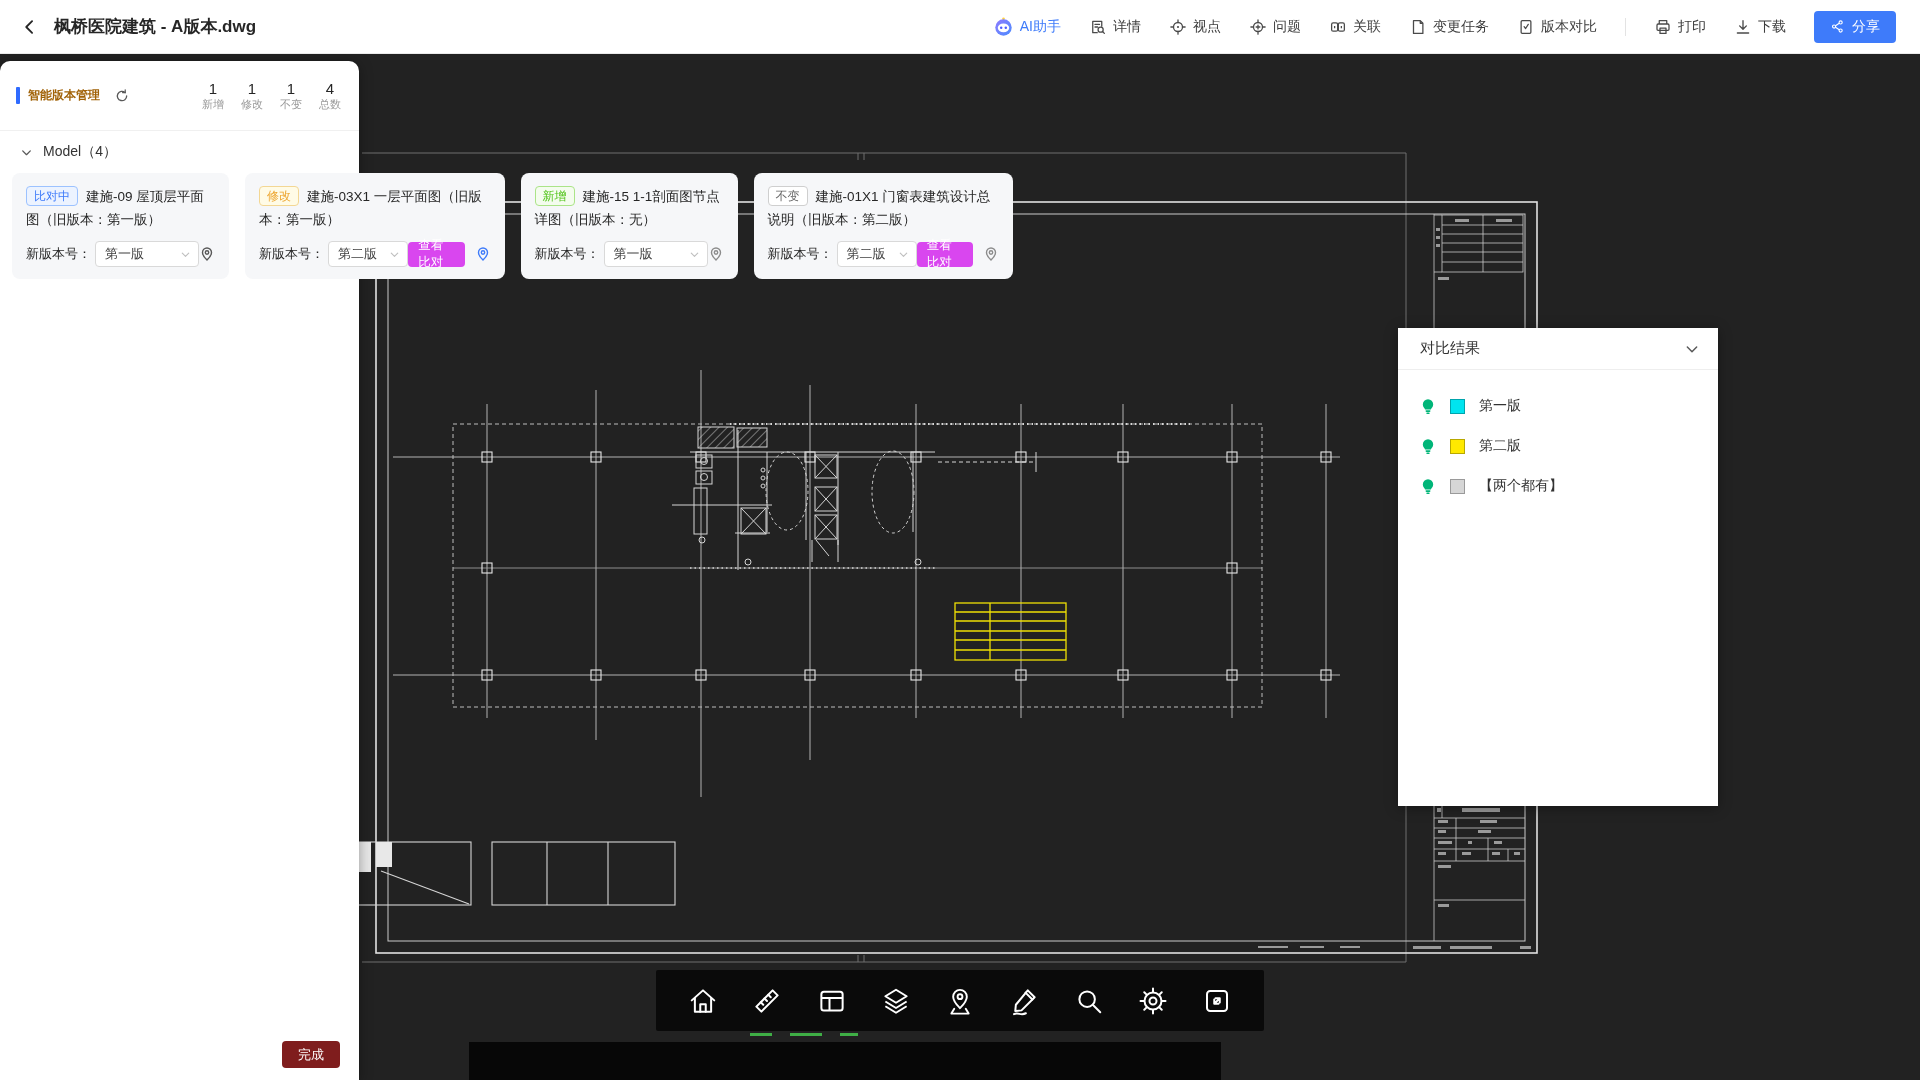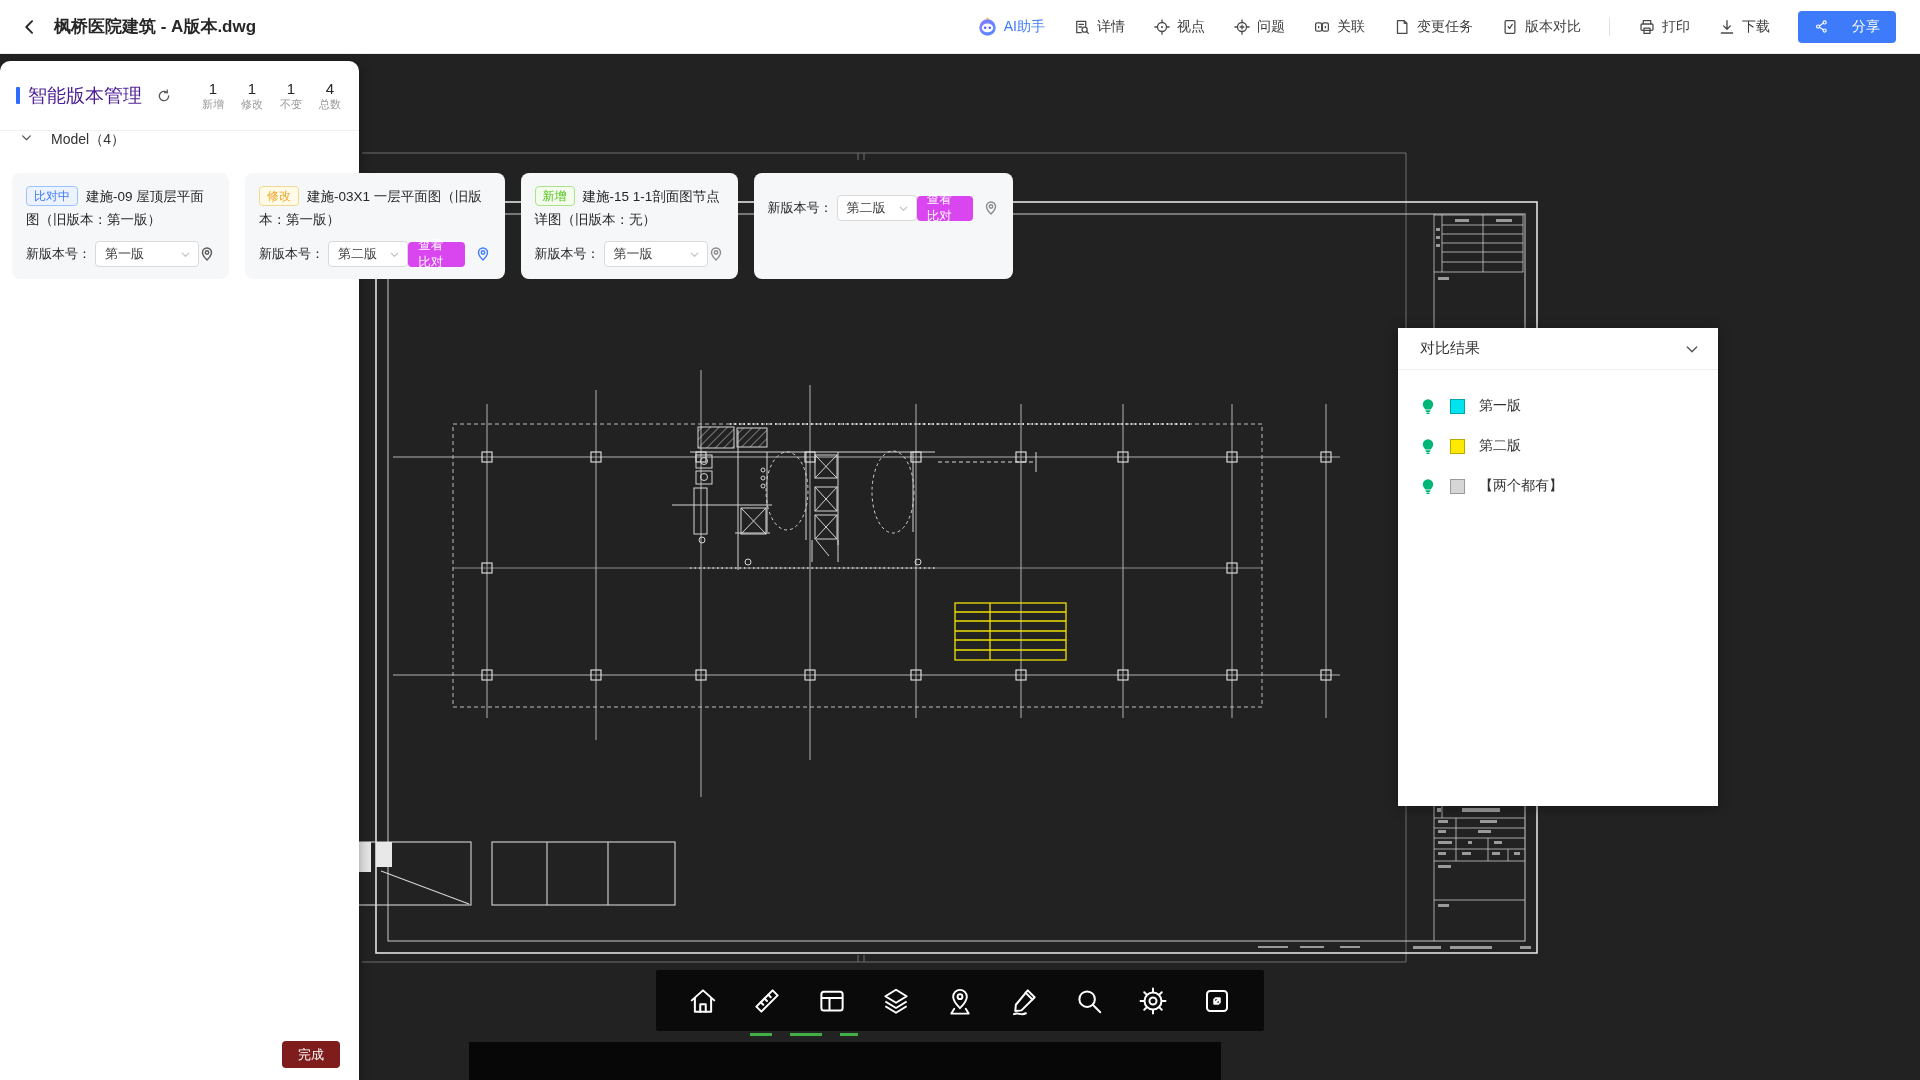--- a/index.html
+++ b/index.html
@@ -10,39 +10,39 @@
   
   .topbar { position:absolute; left:0; top:0; width:1920px; height:54px; background:#fff;
             border-bottom:1px solid #ebebeb; display:flex; align-items:center; z-index:30;
             padding:0 24px 0 14px; }
   .back-btn { width:32px; height:32px; display:flex; align-items:center; justify-content:center; cursor:pointer; }
   .doc-title { font-size:17px; color:#262626; font-weight:700; margin-left:8px; }
   .tb-actions { margin-left:auto; display:flex; align-items:center; gap:28px; }
   .tb-item { display:flex; align-items:center; gap:6px; font-size:14px; color:#3d3d3d; cursor:pointer; white-space:nowrap; }
   .tb-item.ai { color:#3e7bfa; }
   .tb-sep { width:1px; height:18px; background:#e3e3e3; }
-  .share-btn { display:flex; align-items:center; gap:23px; background:#3e7bfa; color:#fff;
+  .share-btn { display:flex; align-items:center; gap:7px; background:#3e7bfa; color:#fff;
                font-size:14px; padding:7px 16px; border-radius:4px; cursor:pointer; }
 
   
   .cad-canvas { position:absolute; inset:0; z-index:1; }
 
   
   .sidebar { position:absolute; left:0; top:61px; width:359px; height:1019px; background:#fff;
              border-radius:10px 10px 0 0; box-shadow:0 2px 14px rgba(0,0,0,.35); z-index:20; }
   .sb-header { height:70px; display:flex; align-items:center; padding:0 16px; border-bottom:1px solid #f0f0f0; }
   .sb-title-wrap { display:flex; align-items:center; gap:8px; }
   .sb-accent { width:4px; height:17px; background:#2f6bff; border-radius:1px; }
-  .sb-title { font-size:19px; font-weight:400; color:#4c1d95; }
+  .sb-title { font-size:12px; font-weight:700; color:#a16207; }
   .refresh { margin-left:6px; cursor:pointer; display:flex; }
   .sb-stats { margin-left:auto; display:flex; gap:13px; }
   .stat { text-align:center; min-width:26px; }
   .stat .v { font-size:15px; color:#262626; line-height:17px; }
   .stat .l { font-size:11px; color:#9a9a9a; line-height:15px; }
-  .model-row { height:42px; display:flex; align-items:flex-start; padding:0 17px 0 20px; gap:18px; cursor:pointer; }
+  .model-row { height:42px; display:flex; align-items:center; padding:0 17px 0 20px; gap:10px; cursor:pointer; }
   .model-label { font-size:14px; color:#333; }
   .cards { padding:0 12px; display:flex; flex-direction:row; gap:16px; }
   .card { background:#f6f7f9; border-radius:8px; padding:12px 14px; }
   .card-title { font-size:13.5px; color:#262626; line-height:23px; }
   .badge { display:inline-block; font-size:12px; line-height:18px; padding:0 7px; border-radius:4px;
            border:1px solid; margin-right:8px; vertical-align:1px; }
   .badge.comparing { color:#3e7bfa; border-color:#9cc2ff; background:#ecf3ff; }
   .badge.modified  { color:#eda52f; border-color:#f3d794; background:#fffbe6; }
   .badge.added     { color:#52c41a; border-color:#abe488; background:#f4fcee; }
   .badge.unchanged { color:#696969; border-color:#cfcfcf; background:#fff; }
@@ -429,20 +429,21 @@
           <div class="pin-slot pin-only">
             <svg width="16" height="16" viewBox="0 0 16 16" fill="none" stroke="#8c8c8c" stroke-width="1.4">
                 <path d="M8 14 C8 14 3.5 9.8 3.5 6.5 A4.5 4.5 0 1 1 12.5 6.5 C12.5 9.8 8 14 8 14 Z"></path>
                 <circle cx="8" cy="6.5" r="1.7"></circle>
               </svg>
           </div>
         </div>
       </div>
 
       <div class="card">
+        <div class="card-title"><span class="badge unchanged">不变</span><span>建施-01X1 门窗表建筑设计总说明（旧版本：第二版）</span></div>
         <div class="card-row">
           <span class="ver-label">新版本号：</span>
           <div class="select">
             <span class="sel-txt">第二版</span>
             <svg width="11" height="11" viewBox="0 0 24 24" fill="none" stroke="#bfbfbf" stroke-width="2.4" stroke-linecap="round" stroke-linejoin="round">
                 <polyline points="5,9 12,16 19,9"></polyline>
               </svg>
           </div>
           <div class="cmp-btn">查看比对</div>
           <div class="pin-slot">

